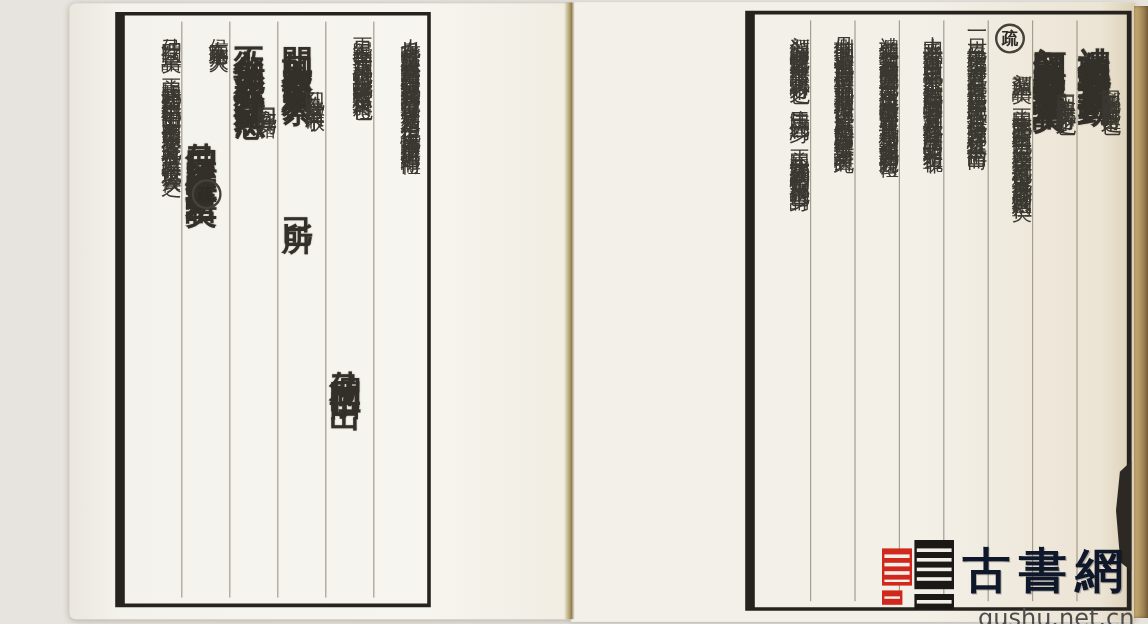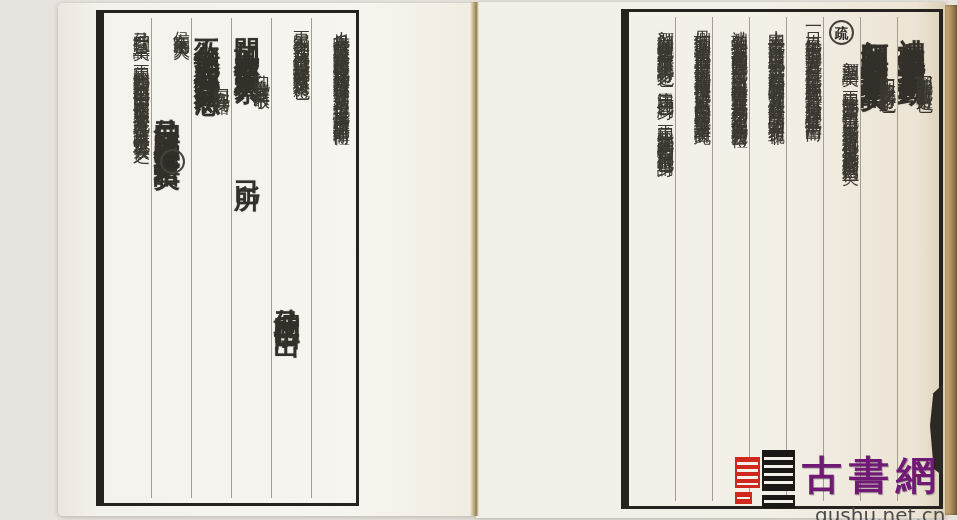--- a/index.html
+++ b/index.html
@@ -54,21 +54,21 @@
             width:25px; height:25px; line-height:23px; text-align:center;
             border:2px solid #45423a; border-radius:50%; font-size:14px;
             font-weight:700; margin:3px 0; color:#2e2b26; }
 
   .spine-mark { position:absolute; right:-4px; top:372px; width:13px; height:92px;
             background:#2c2924; clip-path:polygon(100% 0,25% 10%,0 45%,28% 92%,100% 100%); }
 
   
   .wm-logo { position:absolute; left:734px; top:450px; width:62px; height:58px; }
   .wm-name { position:absolute; left:802px; top:448px; font-size:40px; font-weight:700;
-             color:#701a75; letter-spacing:7px; font-family:"DejaVu Serif", serif;
+             color:#0f172a; letter-spacing:7px; font-family:"DejaVu Serif", serif;
              text-shadow:1px 1px 0 rgba(0,0,0,.25); }
   .wm-url  { position:absolute; left:815px; top:491px; font-size:20px; color:#4c4c4c;
              font-family:"DejaVu Sans", sans-serif;margin-top:12px; }
 </style>
 </head>
 <body>
 
 <div class="scene">
 
   <div class="paper-left"></div>

